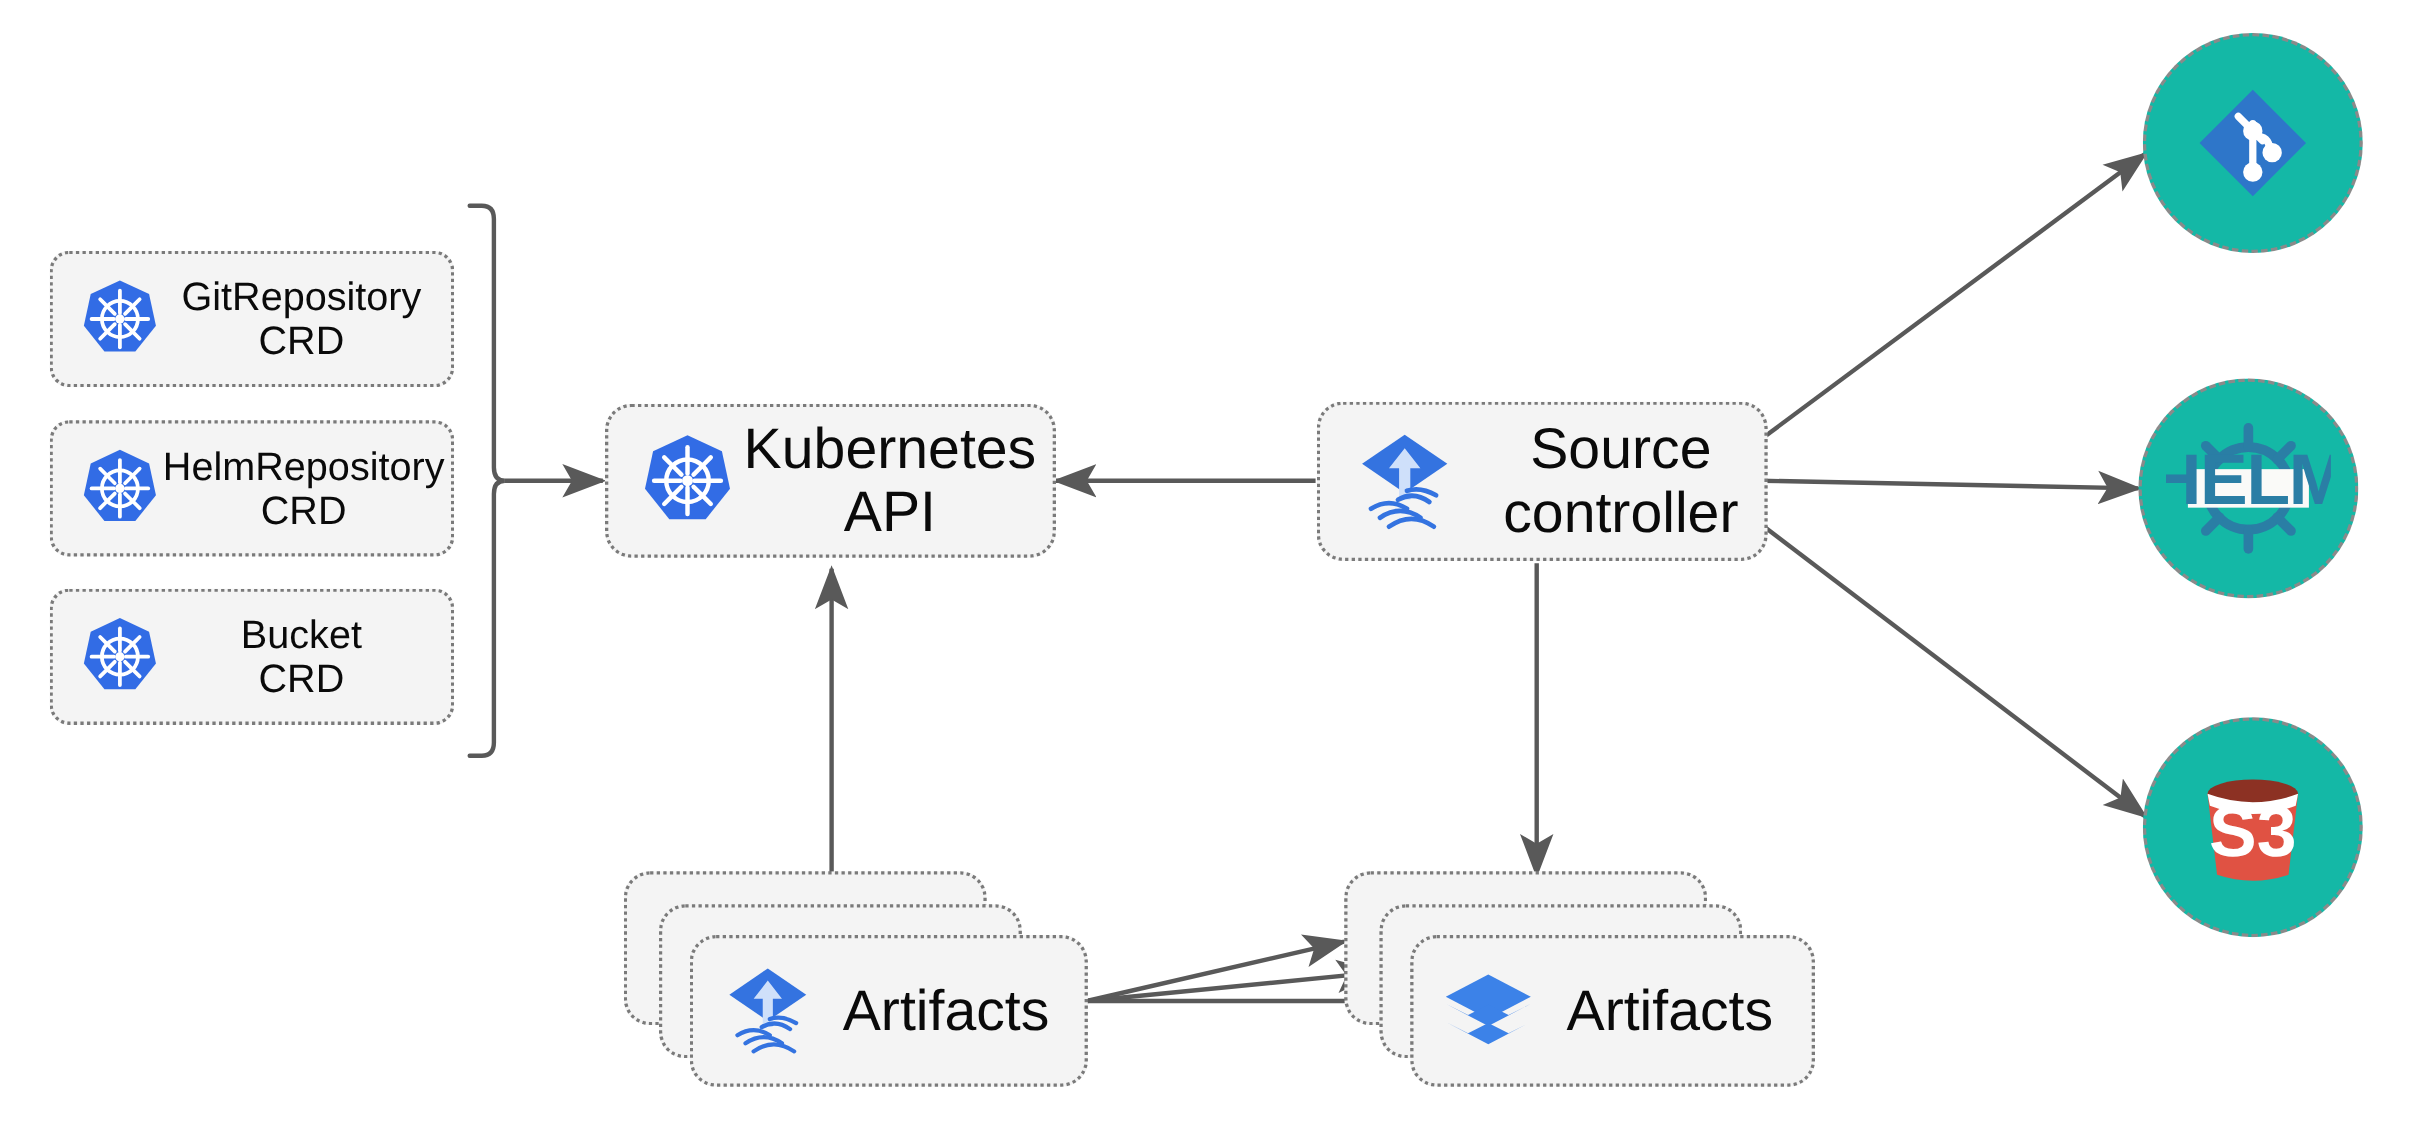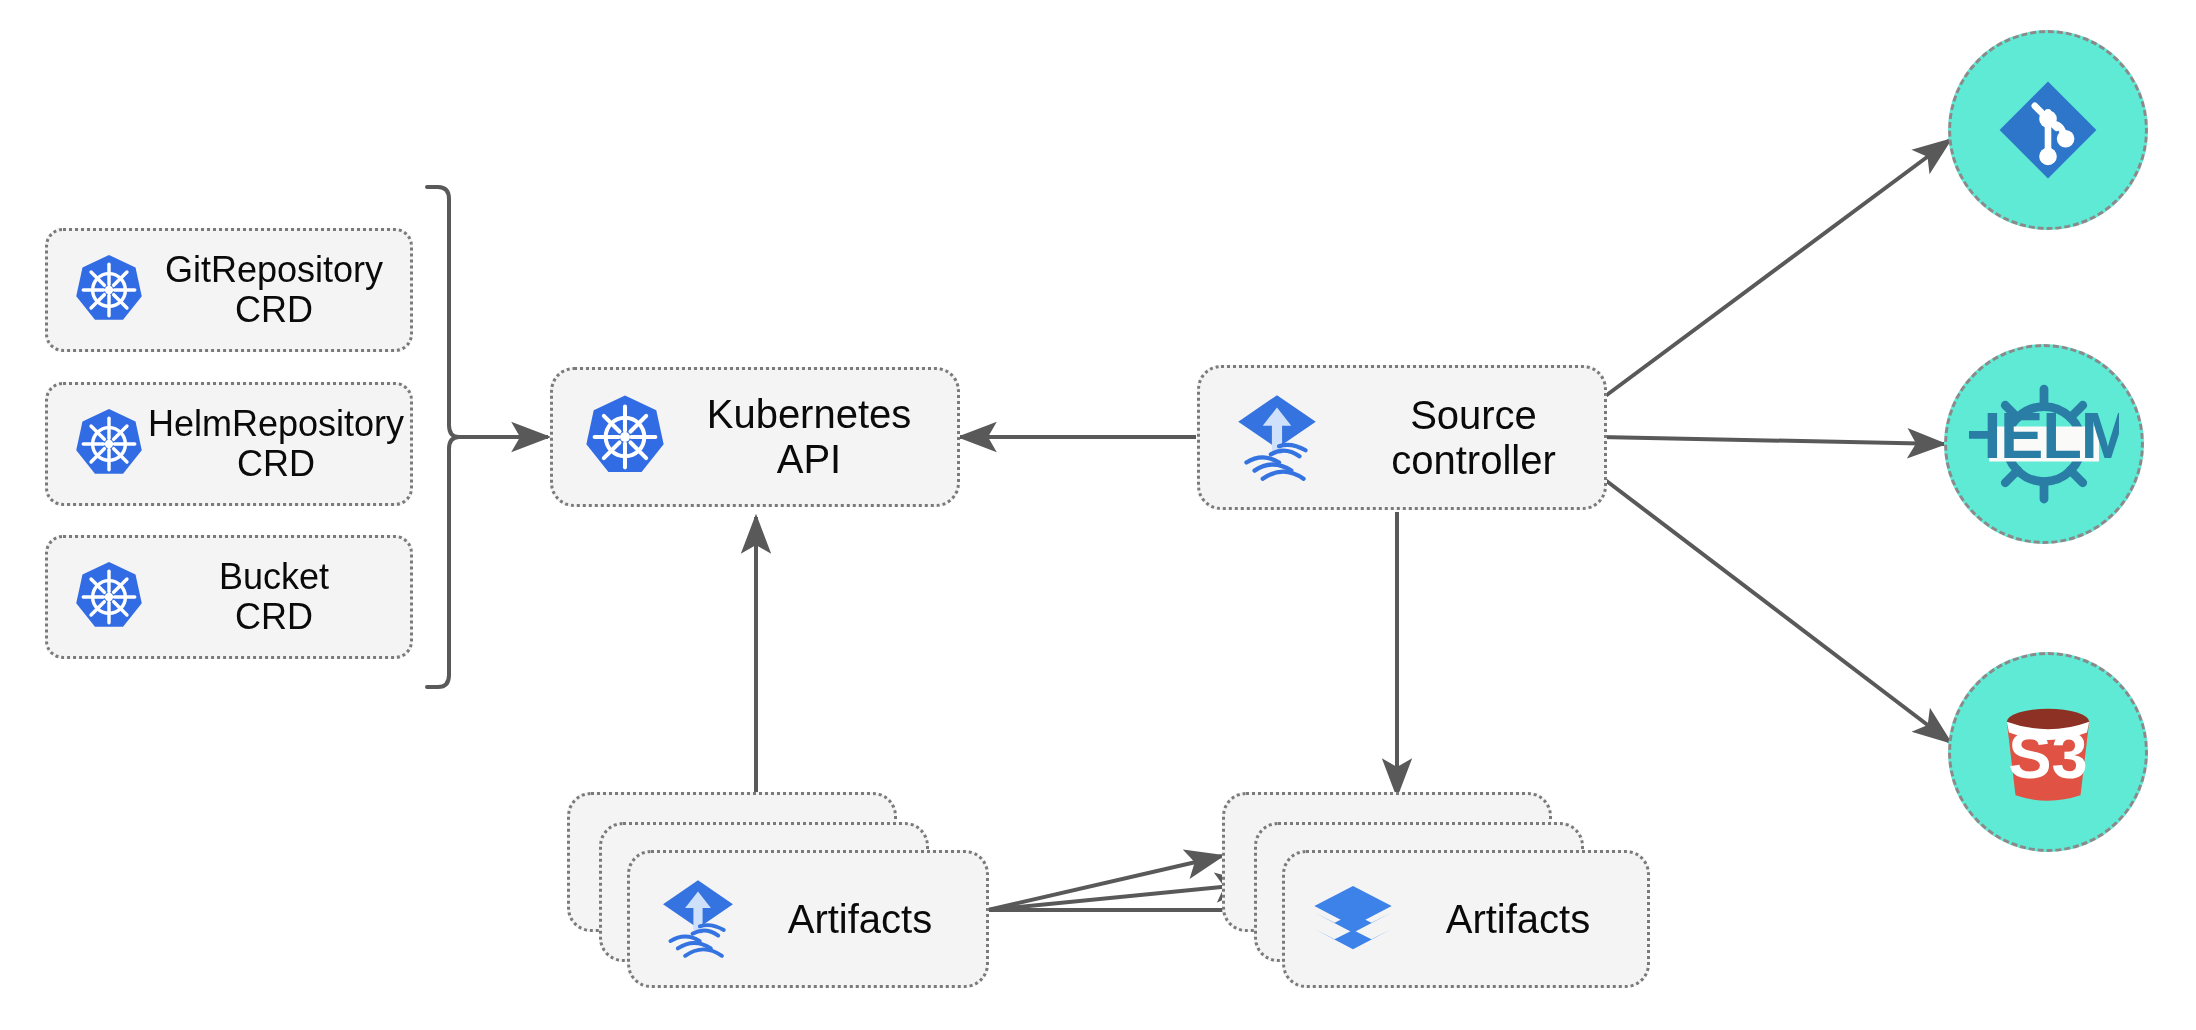--- a/index.html
+++ b/index.html
@@ -32,21 +32,21 @@
     position: absolute;
     box-sizing: border-box;
     background: #f4f4f4;
     border: 3px dotted #7a7a7a;
     border-radius: 22px;
     display: flex;
     align-items: center;
     justify-content: flex-start;
   }
   .card .label {
-    font-size: 40px;
+    font-size: 52px;
     color: #0a0a0a;
     line-height: 1.12;
     text-align: center;
     flex: 1 1 auto;
     padding-right: 10px;
     white-space: pre-line;
   }
   .card .ico {
     flex: 0 0 auto;
     display: block;
@@ -68,21 +68,21 @@
     border: 3px dotted #7a7a7a;
     border-radius: 24px;
   }
 
   
   .circle {
     position: absolute;
     box-sizing: border-box;
     border: 3px dashed #8a8a8a;
     border-radius: 50%;
-    background: #5eead4;
+    background: #14b8a6;
     display: flex;
     align-items: center;
     justify-content: center;
   }
 
   .helm-text {
     font-size: 52px;
     font-weight: bold;
     letter-spacing: -1px;
     fill: #2a7ea5;

